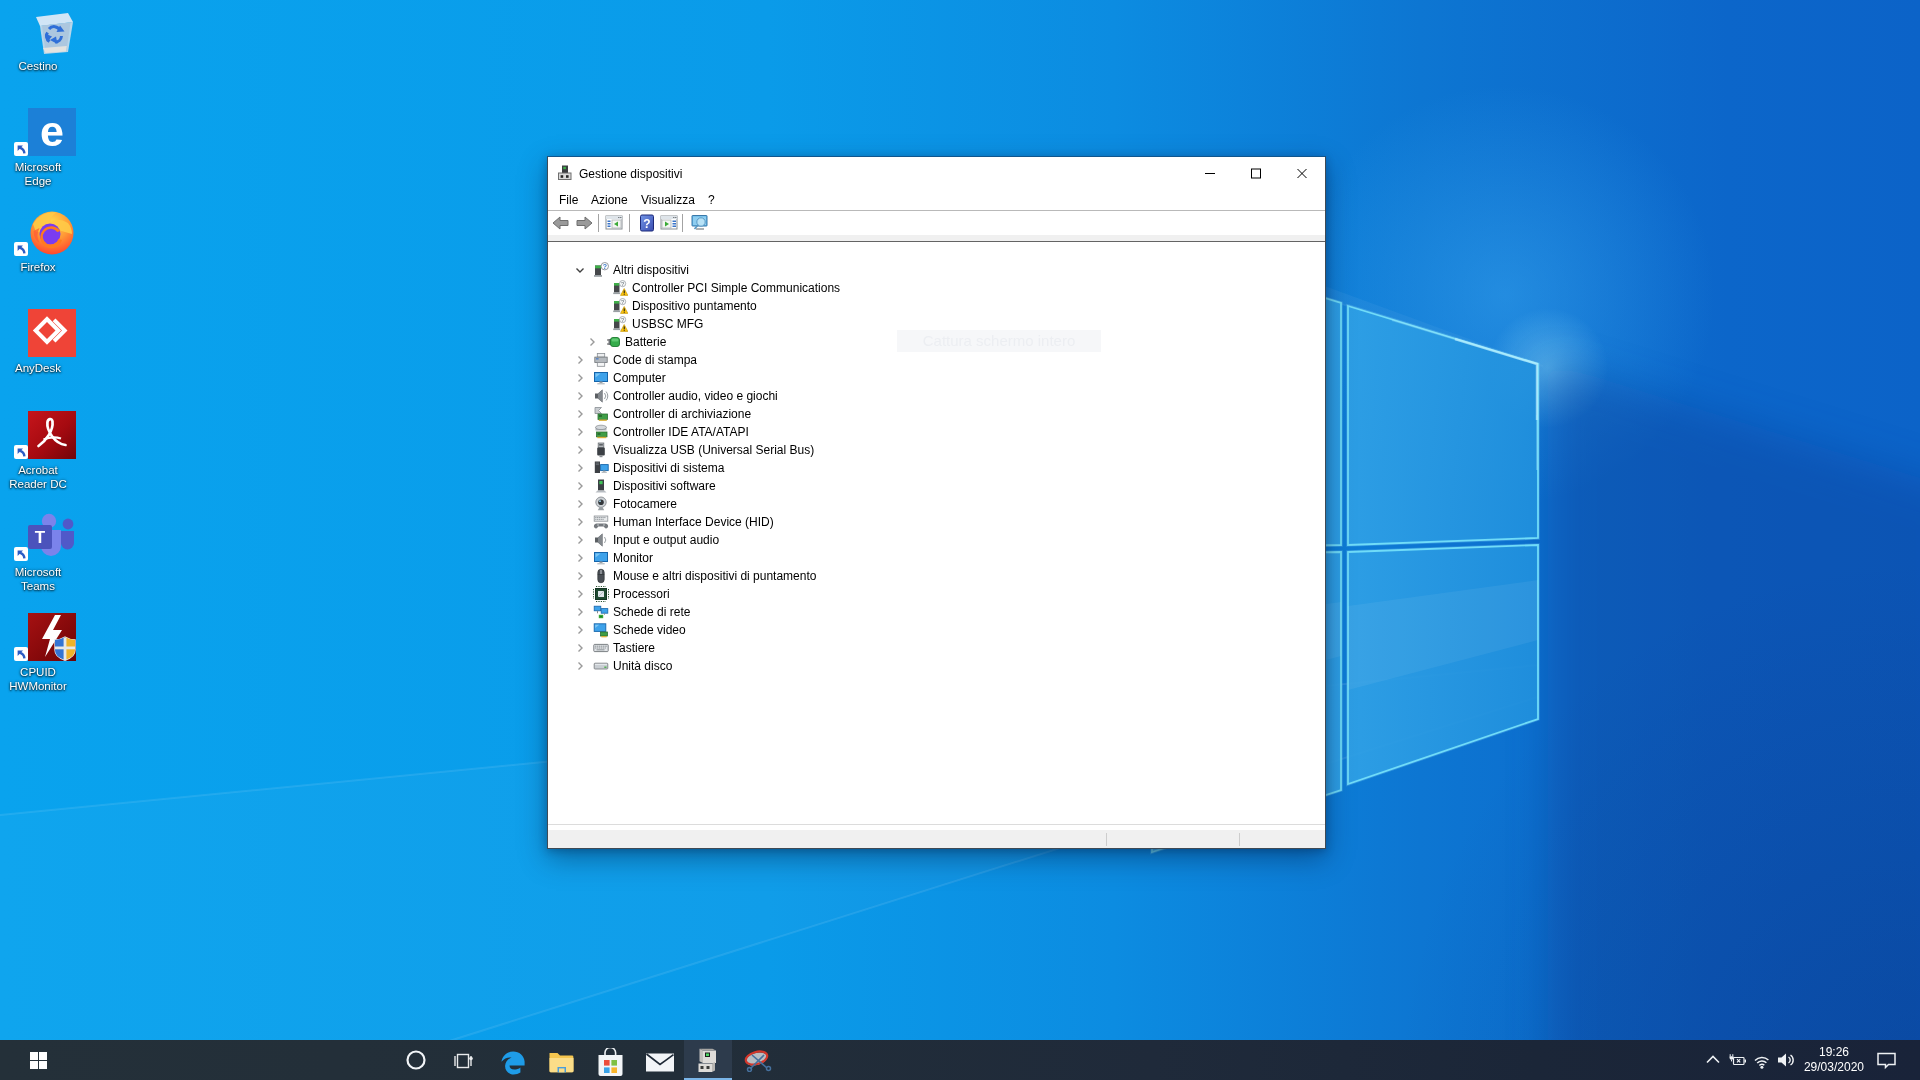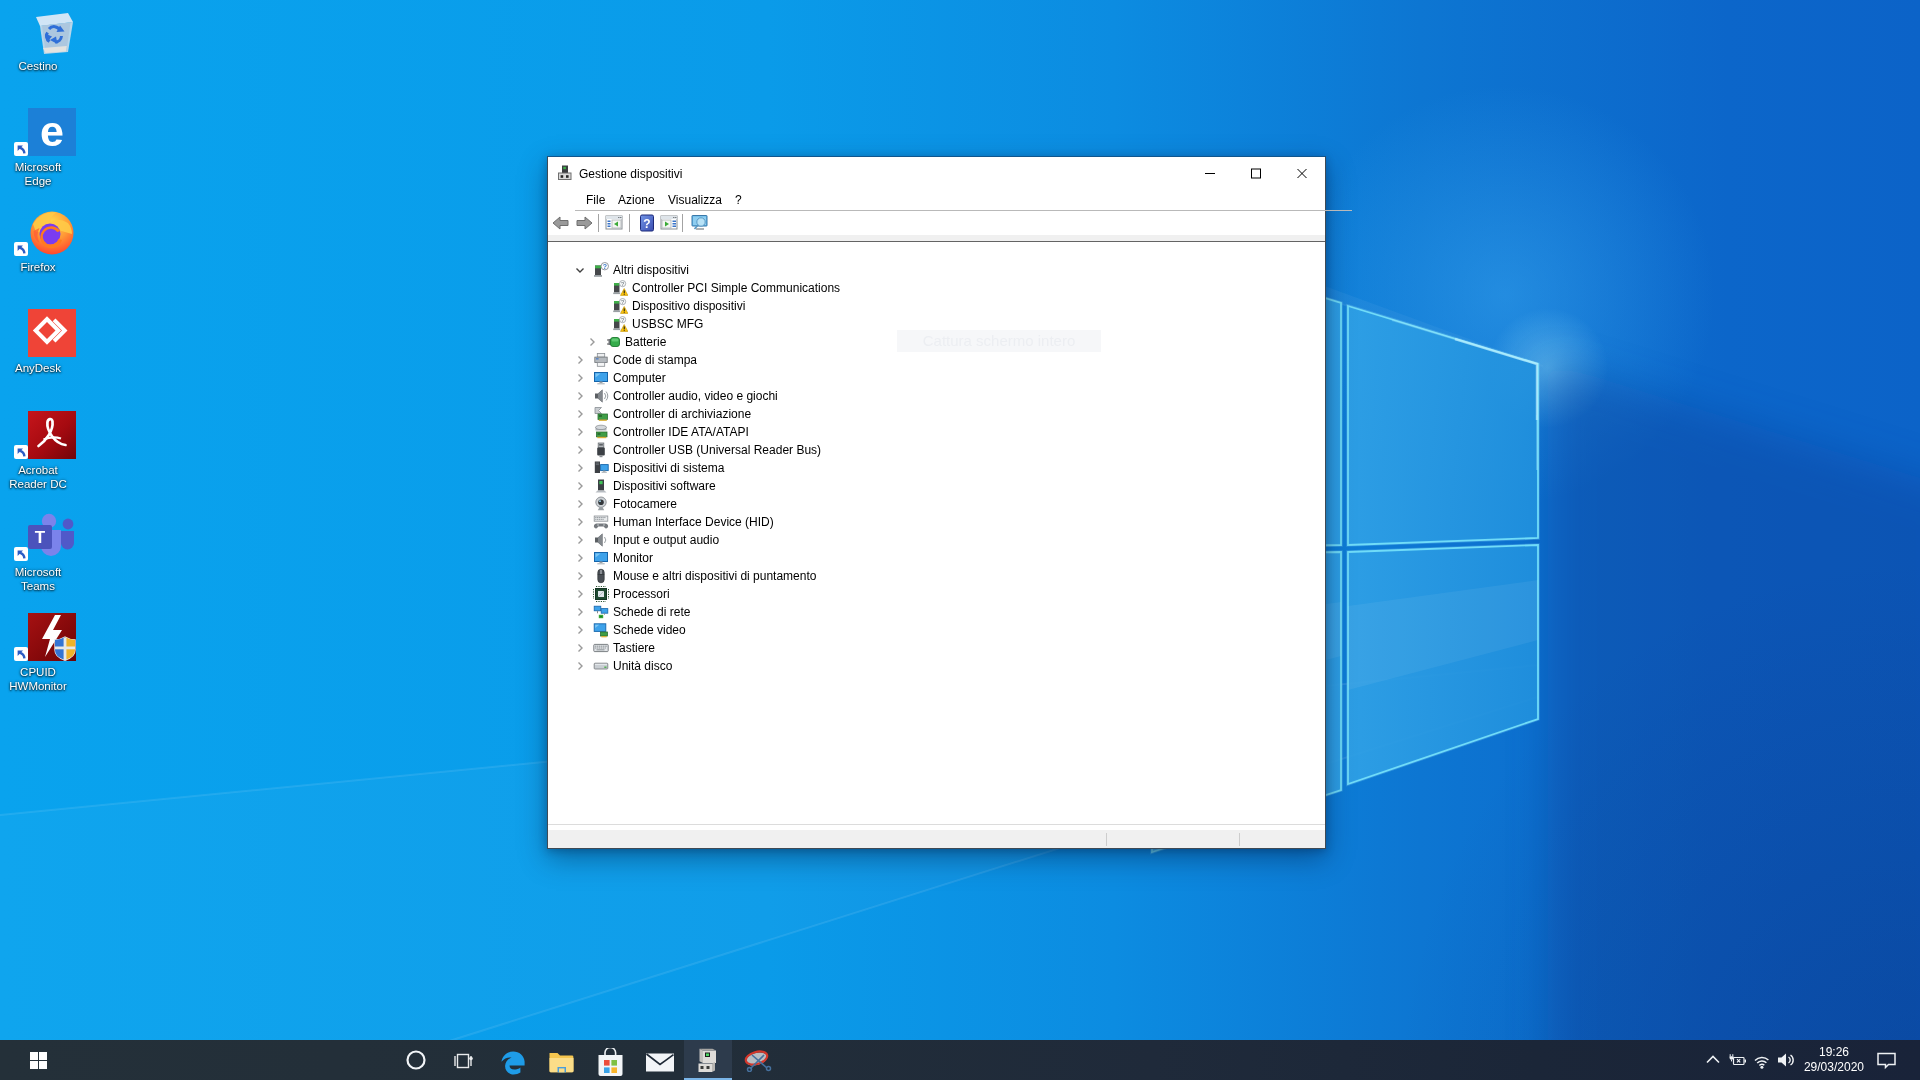--- a/index.html
+++ b/index.html
@@ -7,21 +7,21 @@
 
 .dicon{position:absolute;width:76px;text-align:center;}
 .dlabel{position:absolute;width:96px;left:-24px;text-align:center;color:#fff;font-size:11.5px;line-height:14px;text-shadow:0 1px 2px rgba(0,0,0,.85),0 0 3px rgba(0,0,0,.6);}
 .shortcut{position:absolute;width:14px;height:14px;background:#fff;border-radius:2px;}
 .shortcut svg{position:absolute;left:1px;top:1px;}
 
 #win{position:absolute;left:547px;top:156px;width:779px;height:693px;background:#fff;border:1px solid #3f4a55;border-top-color:#10568e;box-shadow:0 10px 26px rgba(0,30,70,.42), 0 2px 8px rgba(0,30,70,.3);box-sizing:border-box;}
 #titlebar{position:absolute;left:0;top:0;width:100%;height:33px;background:#fff;}
 #titletext{position:absolute;left:31px;top:10px;font-size:12px;color:#000;}
 .capbtn{position:absolute;top:0;width:46px;height:33px;}
-#menubar{position:absolute;left:0;top:33px;width:100%;height:21px;font-size:12px;color:#000;border-bottom:1px solid #b9b9b9;box-sizing:border-box;margin-left:27px;}
+#menubar{position:absolute;left:0;top:33px;width:100%;height:21px;font-size:12px;color:#000;border-bottom:1px solid #b9b9b9;box-sizing:border-box;}
 #menubar span{position:absolute;top:3px;}
 #toolbar{position:absolute;left:0;top:54px;width:100%;height:24px;}
 .tsep{position:absolute;top:3px;width:1px;height:18px;background:#a3a3a3;}
 #graystrip{position:absolute;left:0;top:78px;width:100%;height:7px;background:#f0f0f0;border-bottom:1px solid #646464;box-sizing:border-box;}
 #tree{position:absolute;left:0;top:85px;width:100%;height:582px;background:#fff;overflow:hidden;}
 .row{position:absolute;height:18px;font-size:12px;color:#000;white-space:nowrap;}
 .row .txt{position:absolute;top:2px;}
 .ticon{position:absolute;top:1px;width:16px;height:16px;}
 .chev{position:absolute;top:1px;width:16px;height:16px;}
 #statusbar{position:absolute;left:0;bottom:0;width:100%;height:18px;background:#f0f0f0;}
@@ -477,21 +477,21 @@
 <div class="row" style="left:0;top:37px;width:778px">
         <svg class="ticon" style="left:64px" width="16" height="16" viewBox="0 0 16 16">
           <use href="#i-warn"></use>
         </svg>
         <span class="txt" style="left:84px">Controller PCI Simple Communications</span>
       </div>
 <div class="row" style="left:0;top:55px;width:778px">
         <svg class="ticon" style="left:64px" width="16" height="16" viewBox="0 0 16 16">
           <use href="#i-warn"></use>
         </svg>
-        <span class="txt" style="left:84px">Dispositivo dispositivi</span>
+        <span class="txt" style="left:84px">Dispositivo puntamento</span>
       </div>
 <div class="row" style="left:0;top:73px;width:778px">
         <svg class="ticon" style="left:64px" width="16" height="16" viewBox="0 0 16 16">
           <use href="#i-warn"></use>
         </svg>
         <span class="txt" style="left:84px">USBSC MFG</span>
       </div>
 <div class="row" style="left:12px;top:91px;width:778px">
         <svg class="chev" style="left:24px" width="16" height="16" viewBox="0 0 16 16">
           <path d="M6.5,4.5 L10,8 L6.5,11.5" stroke="#9a9a9a" stroke-width="1.4" fill="none"></path>
@@ -546,21 +546,21 @@
         </svg>
         <span class="txt" style="left:65px">Controller IDE ATA/ATAPI</span>
       </div>
 <div class="row" style="left:0;top:199px;width:778px">
         <svg class="chev" style="left:24px" width="16" height="16" viewBox="0 0 16 16">
           <path d="M6.5,4.5 L10,8 L6.5,11.5" stroke="#9a9a9a" stroke-width="1.4" fill="none"></path>
         </svg>
         <svg class="ticon" style="left:45px" width="16" height="16" viewBox="0 0 16 16">
           <use href="#i-usb"></use>
         </svg>
-        <span class="txt" style="left:65px">Controller USB (Universal Reader Bus)</span>
+        <span class="txt" style="left:65px">Visualizza USB (Universal Serial Bus)</span>
       </div>
 <div class="row" style="left:0;top:217px;width:778px">
         <svg class="chev" style="left:24px" width="16" height="16" viewBox="0 0 16 16">
           <path d="M6.5,4.5 L10,8 L6.5,11.5" stroke="#9a9a9a" stroke-width="1.4" fill="none"></path>
         </svg>
         <svg class="ticon" style="left:45px" width="16" height="16" viewBox="0 0 16 16">
           <use href="#i-system"></use>
         </svg>
         <span class="txt" style="left:65px">Dispositivi di sistema</span>
       </div>

